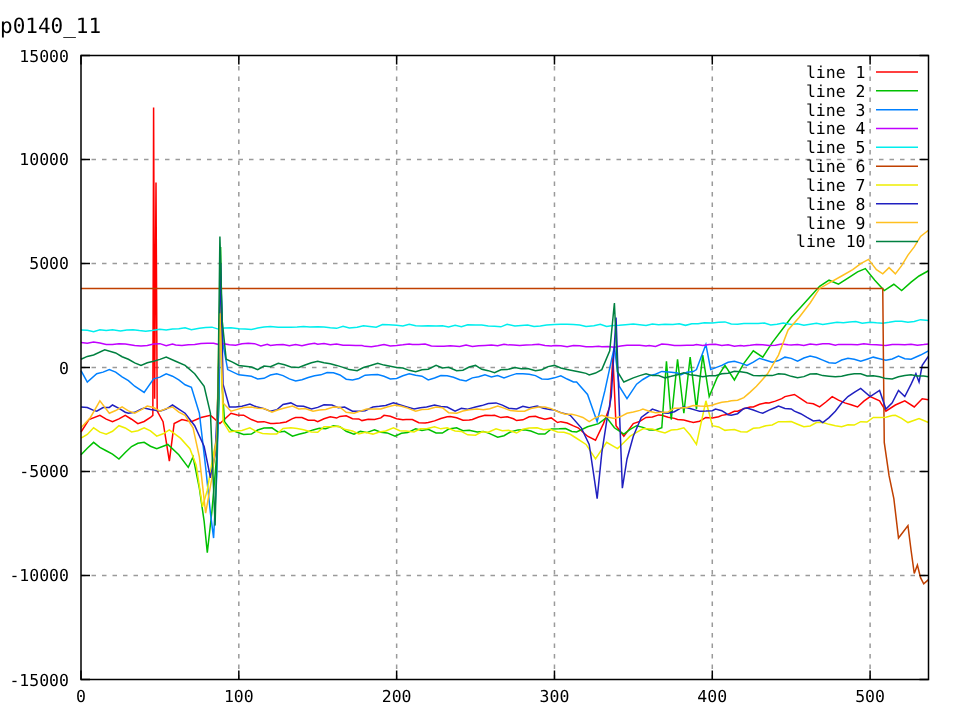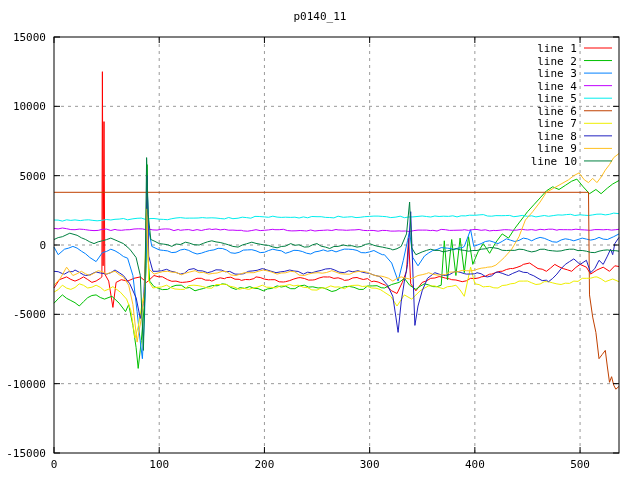--- a/index.html
+++ b/index.html
@@ -1,19 +1,19 @@
 <!DOCTYPE html>
 <html><head>
 <meta charset="utf-8">
 <style>
   html,body{margin:0;padding:0;background:#ffffff;}
   #window{position:relative;width:640px;height:480px;background:#ffffff;overflow:hidden;
           font-family:"DejaVu Sans Mono", monospace;}
-  #chart-title{position:absolute;top:10px;left:0;width:640px;text-align:center;
-               font-size:11px;color:#000;}
+  #chart-title{position:absolute;top:10px;left:0;width:640px;
+               font-size:14px;color:#000;}
   svg{position:absolute;top:0;left:0;}
   text{font-family:"DejaVu Sans Mono", monospace;font-size:11px;fill:#000;}
 </style>
 </head>
 <body>
 
 <div id="window">
   <div id="chart-title">p0140_11</div>
   <svg id="plot" width="640" height="480">
       <line x1="159.21415270018622" y1="37" x2="159.21415270018622" y2="453" stroke="#9a9a9a" stroke-width="1" stroke-dasharray="3,4"></line>

